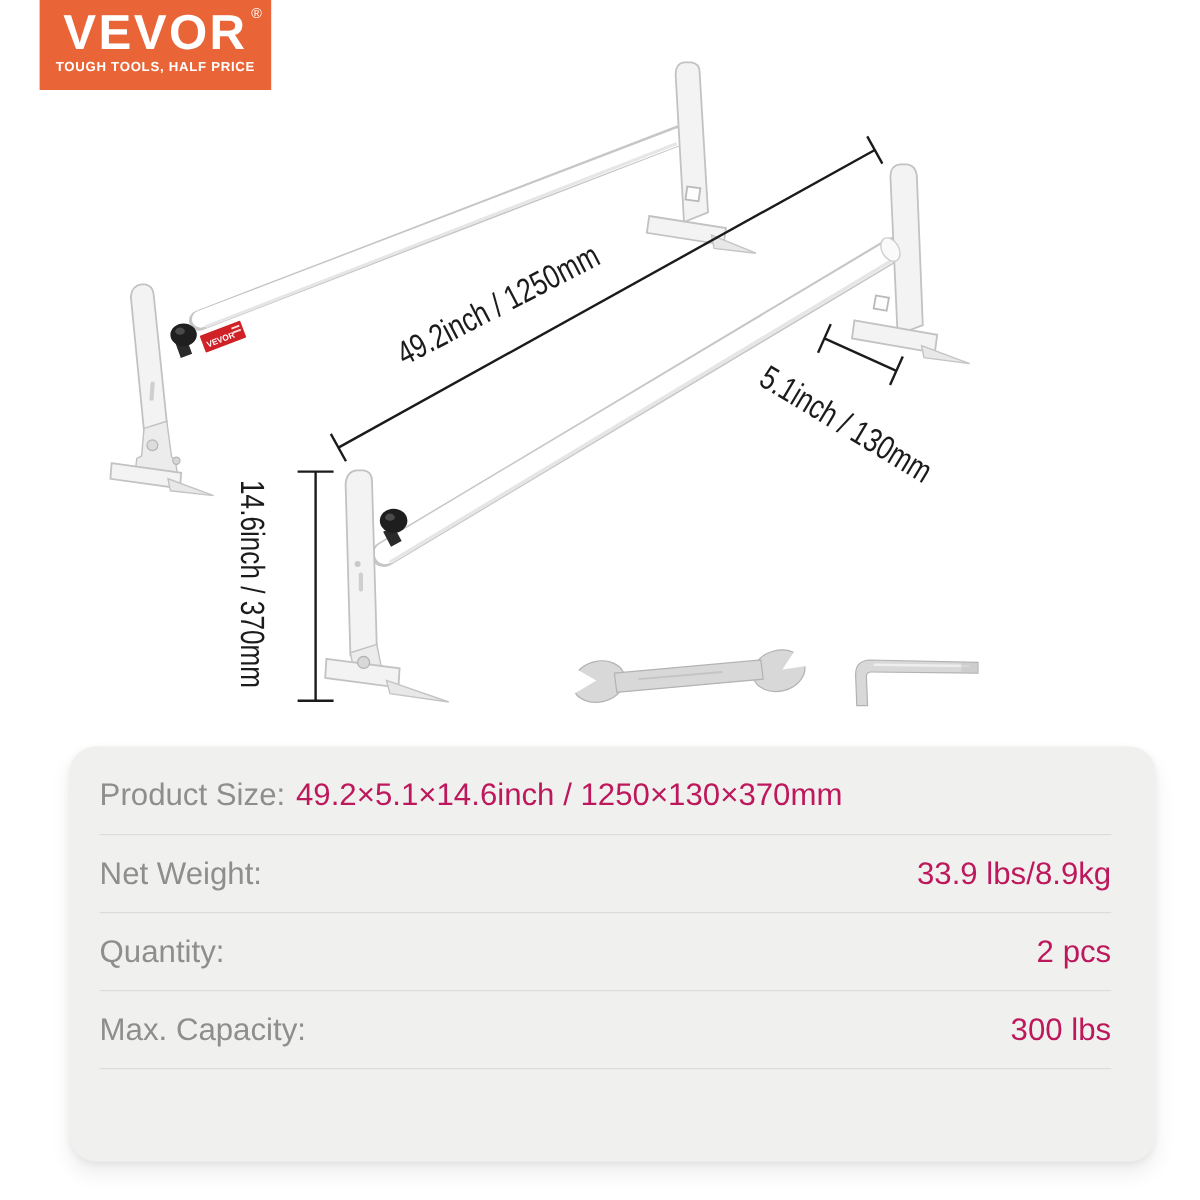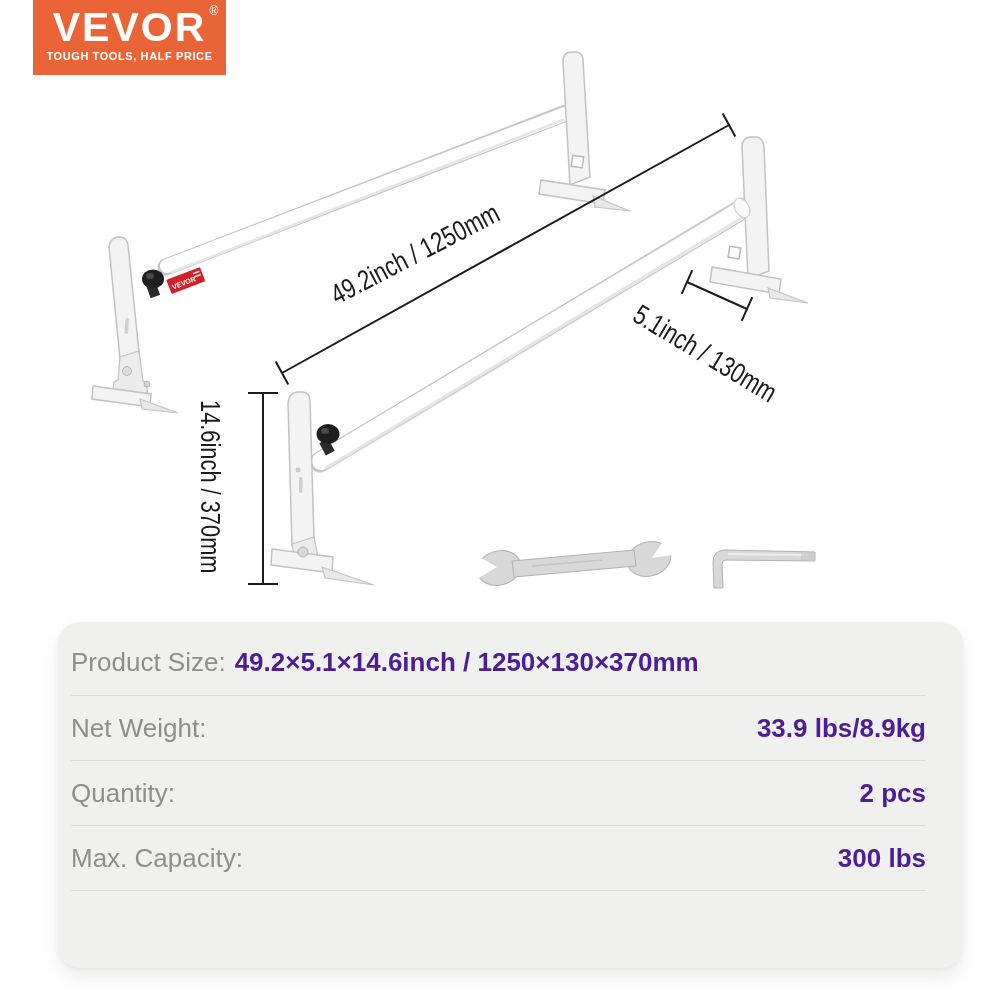--- a/index.html
+++ b/index.html
@@ -27,24 +27,24 @@
   .plate2 { fill:#ececec; stroke:#c2c2c2; stroke-width:1.2; }
   .fin { fill:#e8e8e8; stroke:#c4c4c4; stroke-width:1.2; }
   .tool { fill:#d8d8d8; stroke:#b2b2b2; stroke-width:1; }
 
   
   .spec-panel { position:absolute; left:58px; top:622px; width:905px; height:346px;
                 background:#f0f0ef; border-radius:22px;
                 box-shadow:0 10px 18px rgba(0,0,0,0.07), 0 2px 5px rgba(0,0,0,0.05);
                 padding:8px 0 6px 0; }
   .spec-row { height:65px; display:flex; align-items:center;
-              margin:0 37px 0 13px; font-size:26px; }
+              margin:0 37px 0 25px; font-size:26px; }
   .spec-row + .spec-row { border-top:1px solid #dcdcdc;justify-content:space-between; }
   .spec-label { color:#8e8e8e; font-weight:400; white-space:pre; }
-  .spec-value { color:#4c1d95; font-weight:700; margin-left:9px; white-space:pre; }
+  .spec-value { color:#be185d; font-weight:400; margin-left:9px; white-space:pre; }
 </style>
 </head>
 <body>
 
 <div class="stage">
 
   <svg class="diagram" viewBox="0 0 1000 620">
 
     <g>
 

